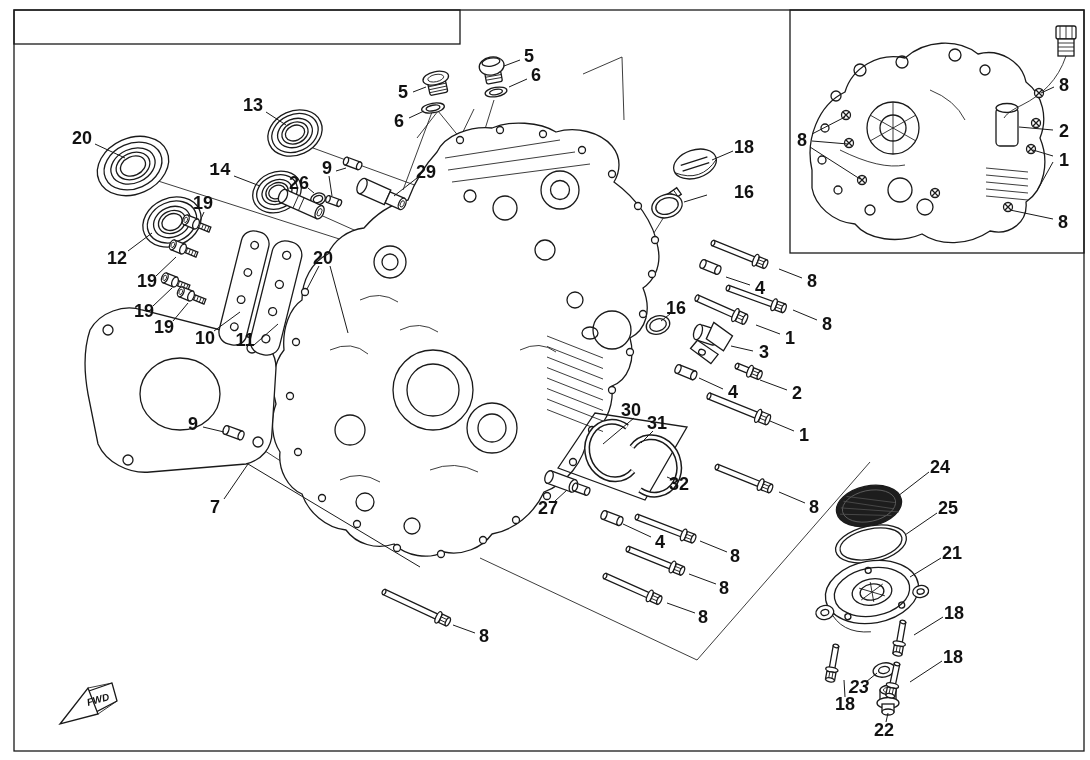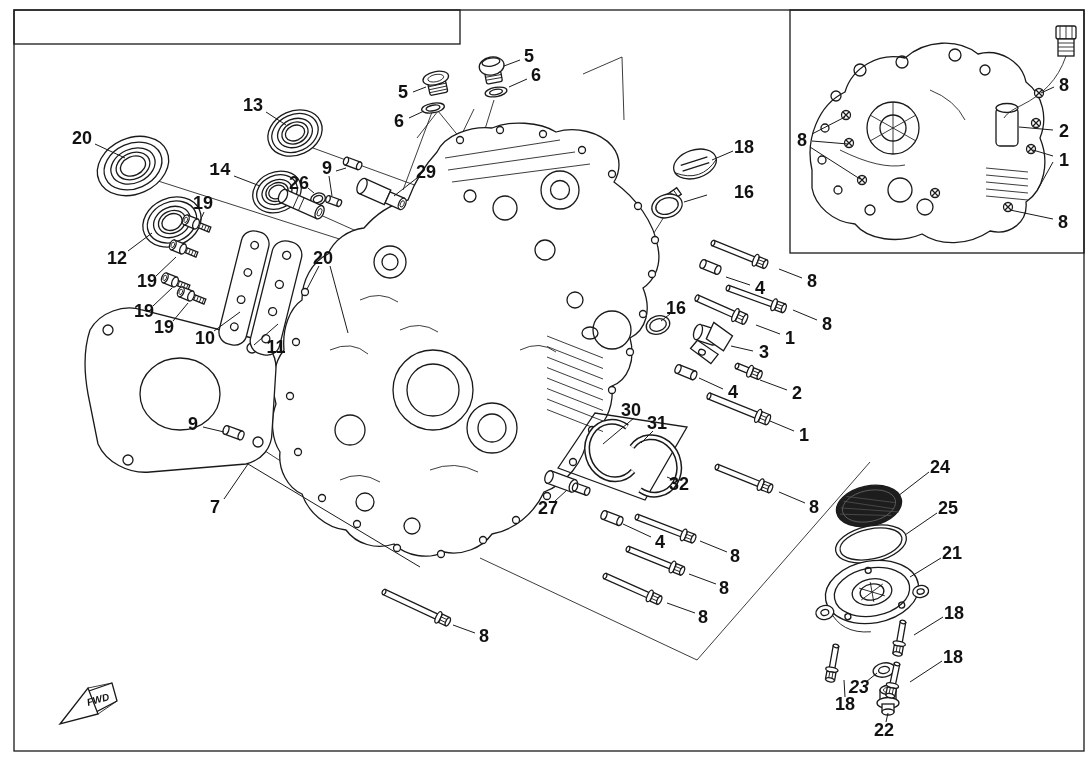--- a/index.html
+++ b/index.html
@@ -619,21 +619,21 @@
       <div class="callout" style="left: 426px; top: 172px;">29</div>
       <div class="callout" style="left: 744px; top: 147px;">18</div>
       <div class="callout" style="left: 744px; top: 192px; text-align: right;">16</div>
       <div class="callout" style="left: 203px; top: 203px;">19</div>
       <div class="callout" style="left: 117px; top: 258px;">12</div>
       <div class="callout" style="left: 323px; top: 258px;">20</div>
       <div class="callout" style="left: 147px; top: 281px;">19</div>
       <div class="callout" style="left: 144px; top: 311px;">19</div>
       <div class="callout" style="left: 164px; top: 327px;">19</div>
       <div class="callout" style="left: 205px; top: 338px;">10</div>
-      <div class="callout" style="left: 245px; top: 347px; margin-left: 31px;">11</div>
+      <div class="callout" style="left: 245px; top: 340px;">11</div>
       <div class="callout" style="left: 676px; top: 308px;">16</div>
       <div class="callout" style="left: 764px; top: 352px;">3</div>
       <div class="callout" style="left: 797px; top: 393px;">2</div>
       <div class="callout" style="left: 804px; top: 435px;">1</div>
       <div class="callout" style="left: 733px; top: 392px;">4</div>
       <div class="callout" style="left: 812px; top: 281px;">8</div>
       <div class="callout" style="left: 760px; top: 288px;">4</div>
       <div class="callout" style="left: 827px; top: 324px;">8</div>
       <div class="callout" style="left: 790px; top: 338px;">1</div>
       <div class="callout" style="left: 193px; top: 424px;">9</div>

